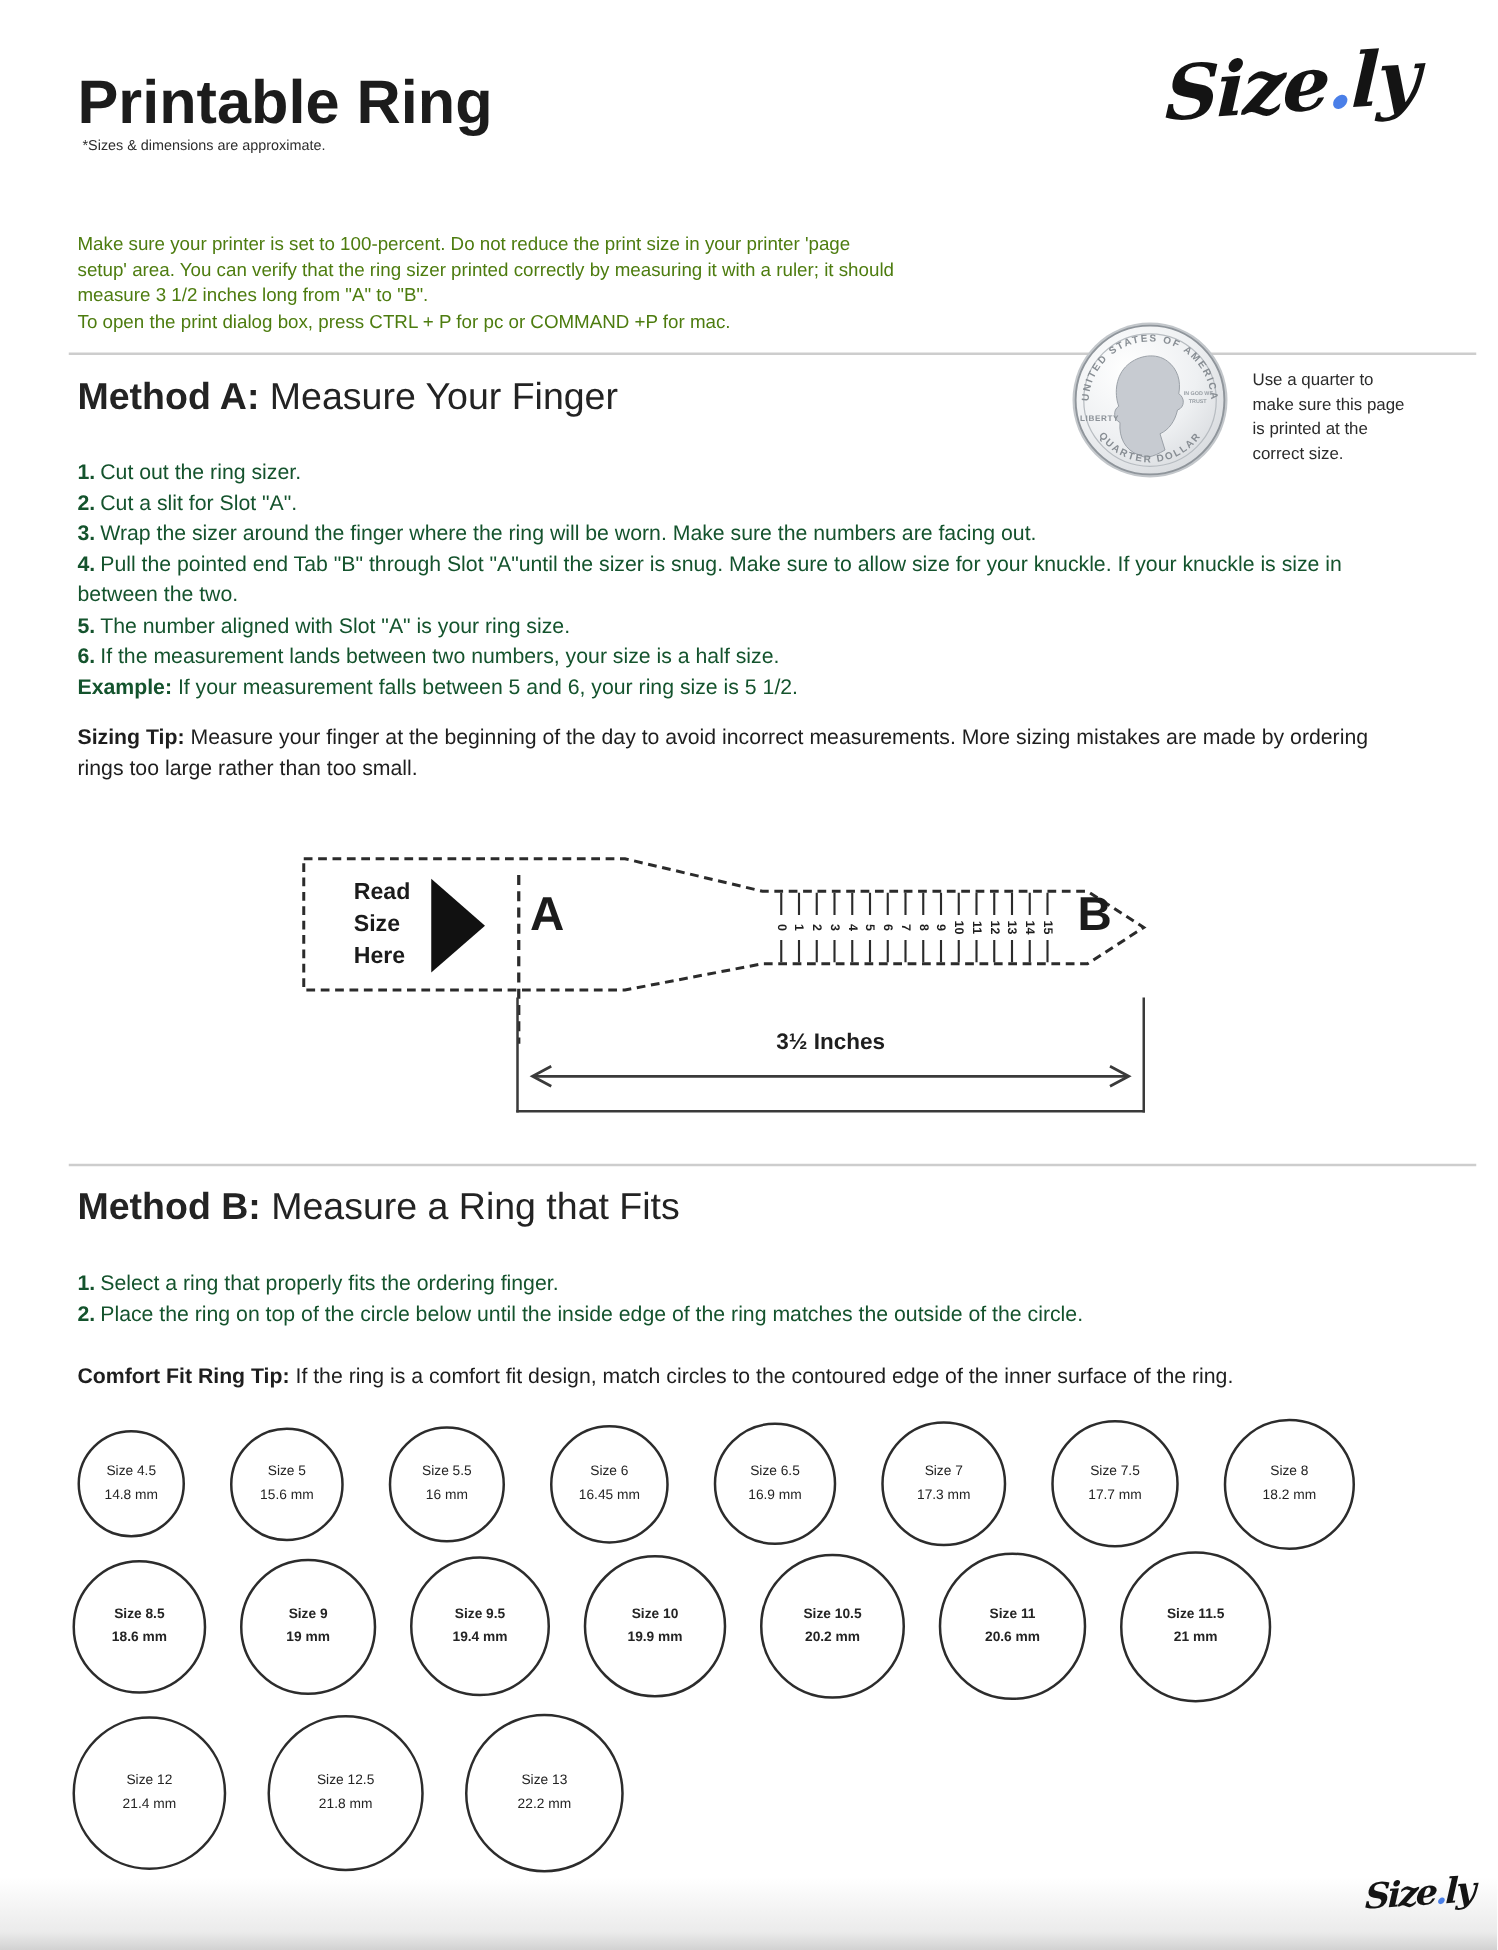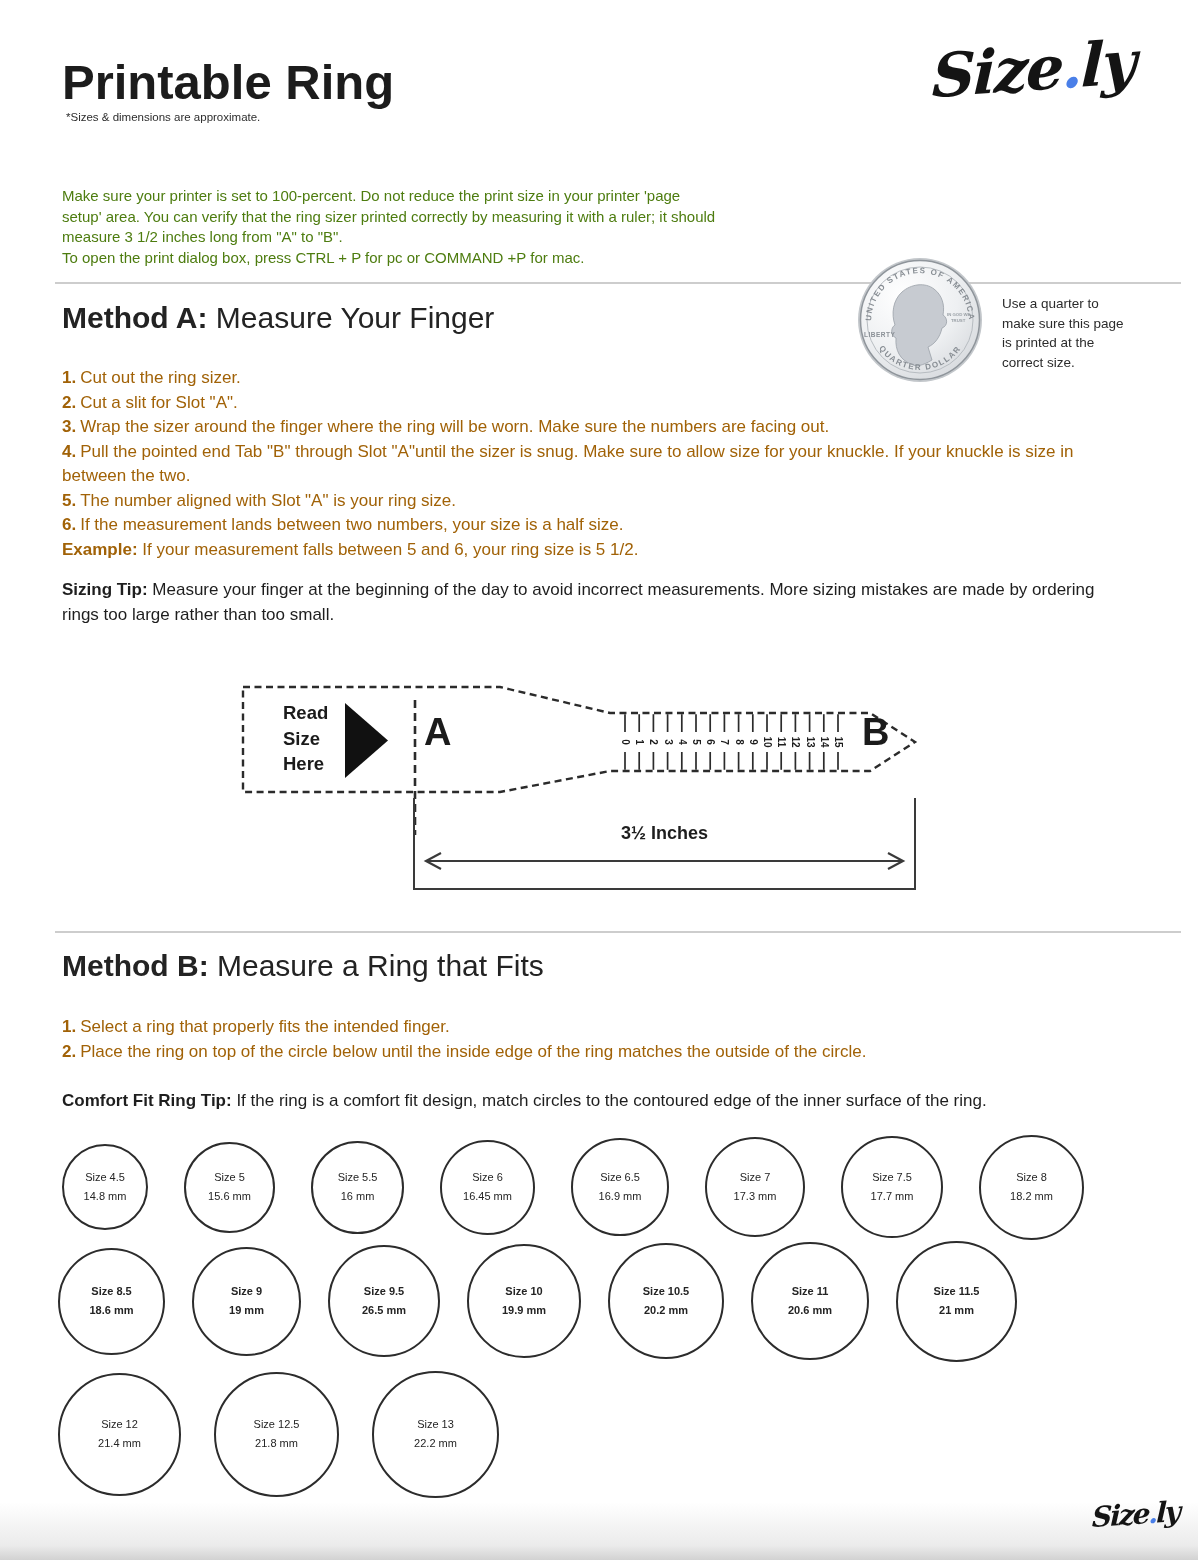--- a/index.html
+++ b/index.html
@@ -19,21 +19,21 @@
   
   #intro{left:62px;top:186px;width:740px;font-size:15px;line-height:20.5px;color:#4d7c0f;}
 
   .rule{position:absolute;left:55px;width:1126px;height:1.5px;background:#cdcdcd;}
 
   .section-title{font-size:30px;color:#232323;white-space:nowrap;}
   .section-title .bold{font-weight:700;}
   #title-a{left:62px;top:301px;text-align:right;}
   #title-b{left:62px;top:949px;}
 
-  .steps{font-size:17px;line-height:24.5px;color:#a16207;}
+  .steps{font-size:17px;line-height:24.5px;color:#14532d;}
   #steps-a{left:62px;top:366px;width:1048px;}
   #steps-b{left:62px;top:1015px;width:1095px;}
   .step-num{font-weight:700;margin-right:4px;}
   .bold{font-weight:700;}
 
   .tip{font-size:17px;line-height:24.5px;color:#1e1e1e;}
   #tip-a{left:62px;top:578px;width:1062px;}
   #tip-b{left:62px;top:1089px;width:1105px;}
 
   
@@ -194,21 +194,21 @@
       <path class="arrow-line" d="M473,55 L488,63 L473,71"></path>
     </svg>
     <div id="bracket-label">3½ Inches</div>
   </div>
 
   <div class="rule" id="rule-b" style="top:931px"></div>
 
   <div class="abs section-title" id="title-b"><span class="bold">Method B:</span><span> Measure a Ring that Fits</span></div>
 
   <div class="abs steps" id="steps-b">
-      <div class="step"><span class="step-num">1.</span><span>Select a ring that properly fits the intended finger.</span></div>
+      <div class="step"><span class="step-num">1.</span><span>Select a ring that properly fits the ordering finger.</span></div>
       <div class="step"><span class="step-num">2.</span><span>Place the ring on top of the circle below until the inside edge of the ring matches the outside of the circle.</span></div>
     </div>
 
   <div class="abs tip" id="tip-b"><span class="bold">Comfort Fit Ring Tip:</span><span> If the ring is a comfort fit design, match circles to the contoured edge of the inner surface of the ring.</span></div>
 
   <div class="circle-row r0" id="circle-row-0">
       <div class="ring" style="width: 82px; height: 82px;">
         <span>Size 4.5</span>
         <span>14.8 mm</span>
       </div>
@@ -245,21 +245,21 @@
       <div class="ring" style="width: 103px; height: 103px;">
         <span>Size 8.5</span>
         <span>18.6 mm</span>
       </div>
       <div class="ring" style="width: 105px; height: 105px;">
         <span>Size 9</span>
         <span>19 mm</span>
       </div>
       <div class="ring" style="width: 108px; height: 108px;">
         <span>Size 9.5</span>
-        <span>26.5 mm</span>
+        <span>19.4 mm</span>
       </div>
       <div class="ring" style="width: 110px; height: 110px;">
         <span>Size 10</span>
         <span>19.9 mm</span>
       </div>
       <div class="ring" style="width: 112px; height: 112px;">
         <span>Size 10.5</span>
         <span>20.2 mm</span>
       </div>
       <div class="ring" style="width: 114px; height: 114px;">

